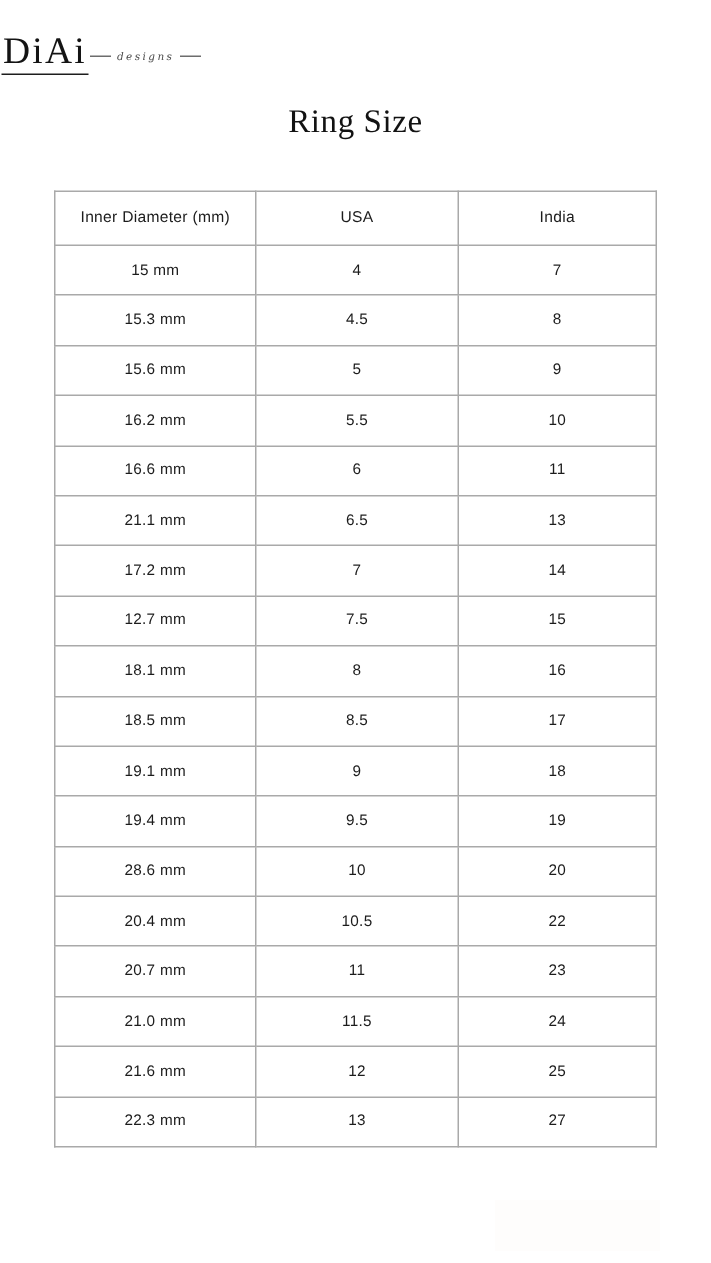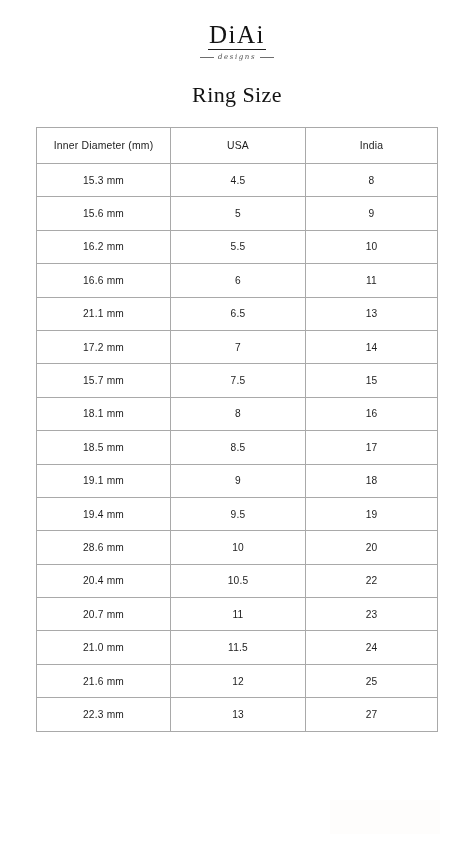--- a/index.html
+++ b/index.html
@@ -15,21 +15,21 @@
     color: #1a1a1a;
     position: relative;
     overflow: hidden;
   }
 
   
   .brand {
     width: 100%;
     padding-top: 22px;
     display: flex;
-    flex-direction: column;
+    flex-direction: row;
     align-items: center;
     text-align: right;
   }
   .brand-wordmark {
     font-family: "Liberation Serif", serif;
     font-size: 25px;
     letter-spacing: 1.5px;
     line-height: 1;
     color: #141414;
     position: relative;
@@ -142,20 +142,25 @@
     </colgroup>
     <thead>
       <tr>
         <th>Inner Diameter (mm)</th>
         <th>USA</th>
         <th>India</th>
       </tr>
     </thead>
     <tbody id="table-body">
         <tr>
+          <td>15 mm</td>
+          <td>4</td>
+          <td>7</td>
+        </tr>
+        <tr>
           <td>15.3 mm</td>
           <td>4.5</td>
           <td>8</td>
         </tr>
         <tr>
           <td>15.6 mm</td>
           <td>5</td>
           <td>9</td>
         </tr>
         <tr>
@@ -172,21 +177,21 @@
           <td>21.1 mm</td>
           <td>6.5</td>
           <td>13</td>
         </tr>
         <tr>
           <td>17.2 mm</td>
           <td>7</td>
           <td>14</td>
         </tr>
         <tr>
-          <td>15.7 mm</td>
+          <td>12.7 mm</td>
           <td>7.5</td>
           <td>15</td>
         </tr>
         <tr>
           <td>18.1 mm</td>
           <td>8</td>
           <td>16</td>
         </tr>
         <tr>
           <td>18.5 mm</td>

